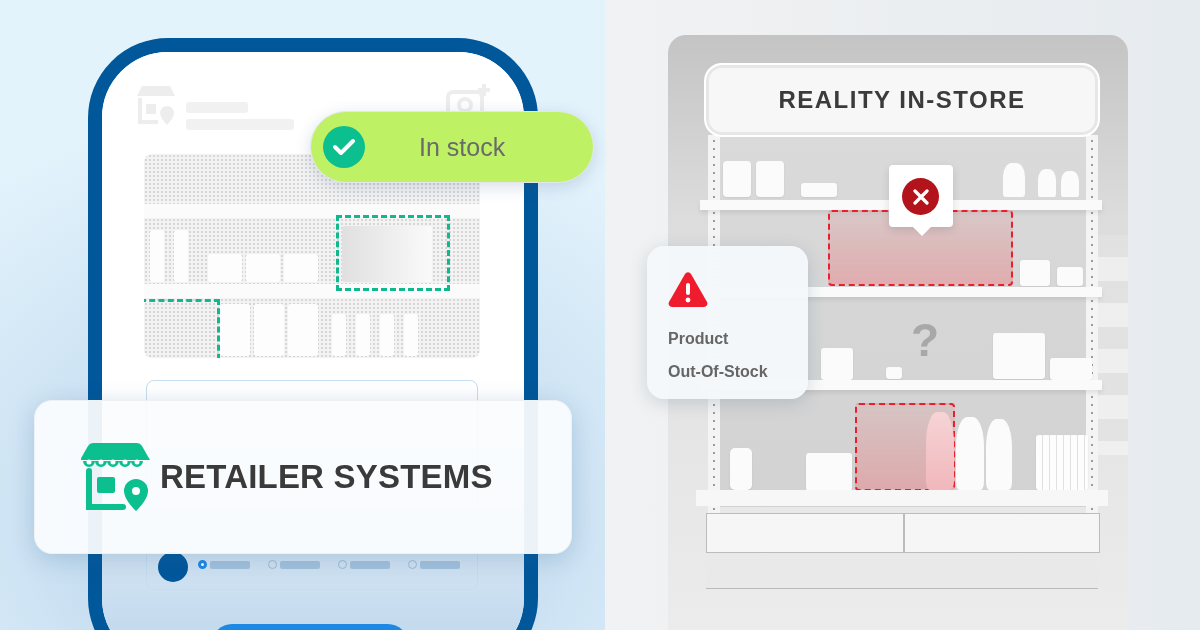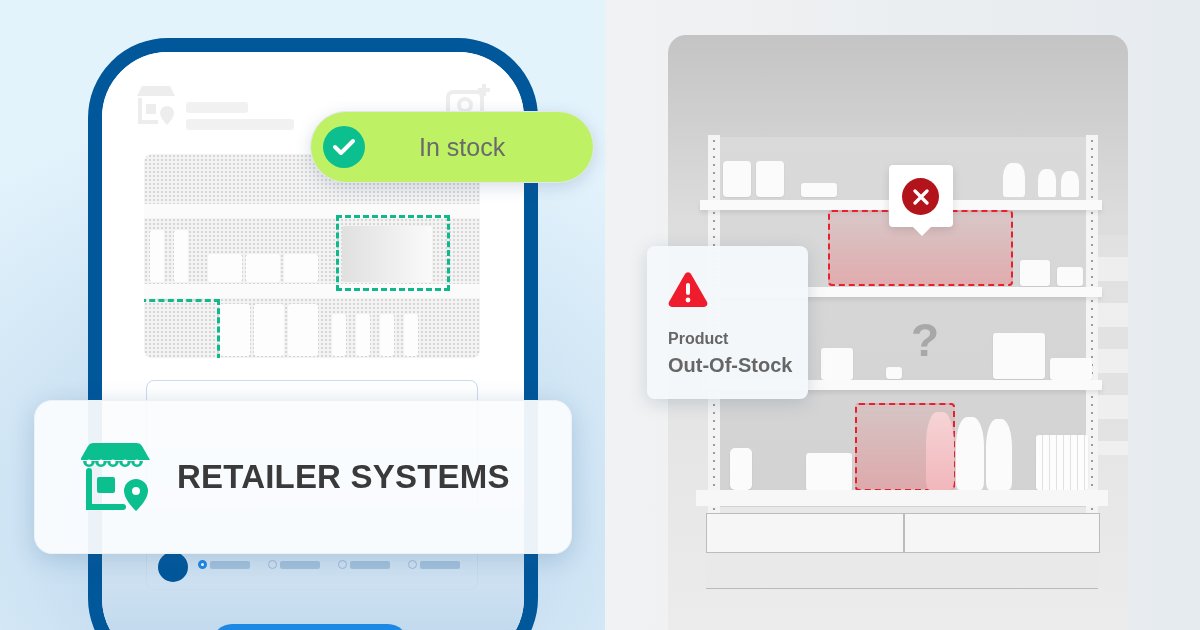--- a/index.html
+++ b/index.html
@@ -33,21 +33,21 @@
   
   .pill{position:absolute;left:310px;top:111px;width:284px;height:72px;border-radius:36px;background:#bef264;
     box-shadow:0 4px 16px rgba(40,80,120,.18);border:1.5px solid #e4e7ea;display:flex;align-items:center}
   .pill-check{width:42px;height:42px;border-radius:50%;background:#0bbf8f;margin-left:12px;display:flex;align-items:center;justify-content:center}
   .pill-text{margin-left:54px;font-size:25px;color:#6a6a6a;font-family:"Liberation Sans",sans-serif}
 
   
   .ret-card{position:absolute;left:34px;top:400px;width:538px;height:154px;border-radius:18px;background:rgba(250,252,254,.94);
     box-shadow:0 6px 24px rgba(40,90,140,.22);border:1px solid #eef1f4;display:flex;align-items:center}
   .ret-icon{margin-left:46px;width:72px;height:72px}
-  .ret-text{margin-left:24px;font-size:33px;font-weight:bold;color:#3a3a3a;font-family:"Liberation Sans",sans-serif;letter-spacing:.2px}
+  .ret-text{margin-left:7px;font-size:33px;font-weight:bold;color:#3a3a3a;font-family:"Liberation Sans",sans-serif;letter-spacing:.2px}
 
   
   .store{position:absolute;left:668px;top:35px;width:460px;height:600px;border-radius:18px 18px 0 0;
     background:linear-gradient(180deg,#c4c4c4 0%,#dcdcdc 30%,#e4e4e4 60%,#ececec 100%);overflow:hidden}
   .store-blur{position:absolute;right:0;top:200px;width:40px;height:220px;background:repeating-linear-gradient(180deg,#e2e2e2 0 22px,#f2f2f2 22px 46px);opacity:.8}
   .sign{position:absolute;left:36px;top:28px;width:396px;height:74px;border-radius:18px;background:#f7f7f7;border:2px solid #fff;
     box-shadow:inset 0 0 0 3px #e7e7e7;display:flex;align-items:center;justify-content:center}
   .sign-text{font-size:24px;font-weight:bold;color:#3b3b3b;letter-spacing:1.5px;font-family:"Liberation Sans",sans-serif}
   .post{position:absolute;top:100px;width:12px;height:380px;background:#f4f4f4;
     background-image:radial-gradient(#9a9a9a 0.9px,transparent 1.2px);background-size:12px 8px;background-position:center}
@@ -58,25 +58,25 @@
   .base-top{position:absolute;left:28px;top:455px;width:412px;height:16px;background:#f7f7f7}
   .drawer{position:absolute;top:478px;height:40px;border:1px solid #bcbcbc;background:#f6f6f6}
   .plinth{position:absolute;left:38px;top:522px;width:392px;height:32px;background:#e9e9e9;border-bottom:1px solid #bbb}
   .oos{position:absolute;border:2.5px dashed #e8202e;border-radius:4px;background:linear-gradient(180deg,rgba(220,150,150,.25),rgba(235,120,125,.45))}
   .qmark{position:absolute;left:243px;top:278px;font-size:46px;font-weight:bold;color:#a8a8a8;font-family:"Liberation Sans",sans-serif}
 
   .x-pop{position:absolute;left:889px;top:165px;width:64px;height:62px;background:#fff;border-radius:4px;box-shadow:0 3px 10px rgba(0,0,0,.12)}
   .x-pop:after{content:"";position:absolute;left:24px;bottom:-9px;border:9px solid transparent;border-top-color:#fff;border-bottom:0}
   .x-circ{position:absolute;left:13px;top:13px;width:37px;height:37px;border-radius:50%;background:#b3141c;display:flex;align-items:center;justify-content:center}
 
-  .warn-card{position:absolute;left:647px;top:246px;width:161px;height:153px;border-radius:8px;background:rgba(244,248,251,.96);
+  .warn-card{position:absolute;left:647px;top:246px;width:161px;height:153px;border-radius:17px;background:rgba(244,248,251,.96);
     box-shadow:0 4px 18px rgba(60,90,120,.2)}
   .warn-icon{position:absolute;left:21px;top:25px;width:40px;height:38px}
   .warn-l1{position:absolute;left:21px;top:84px;font-size:16px;font-weight:bold;color:#666;font-family:"Liberation Sans",sans-serif}
-  .warn-l2{position:absolute;left:21px;top:108px;font-size:20px;font-weight:bold;color:#666;font-family:"Liberation Sans",sans-serif}
+  .warn-l2{position:absolute;left:21px;top:117px;font-size:16px;font-weight:bold;color:#666;font-family:"Liberation Sans",sans-serif}
 </style>
 </head>
 <body>
 
 <div class="left-bg"></div>
 <div class="right-bg"></div>
 
 <div class="phone">
   <div class="phone-inner">
     <svg class="ph-store" viewBox="0 0 40 42">
@@ -161,20 +161,23 @@
     <circle cx="55" cy="50" r="4" fill="#fff"></circle>
   </svg>
   <span class="ret-text">RETAILER SYSTEMS</span>
 </div>
 
 <div class="store">
   <div class="store-blur"></div>
   <div class="back"></div>
   <div class="post" style="left:40px"></div>
   <div class="post" style="left:418px"></div>
+  <div class="sign">
+    <span class="sign-text">REALITY IN-STORE</span>
+  </div>
 
   <div class="item" style="left:55px;top:126px;width:28px;height:36px;border-radius:4px"></div>
   <div class="item" style="left:88px;top:126px;width:28px;height:36px;border-radius:4px"></div>
   <div class="item" style="left:133px;top:148px;width:36px;height:14px"></div>
   <div class="bottle" style="left:335px;top:128px;width:22px;height:34px"></div>
   <div class="bottle" style="left:370px;top:134px;width:18px;height:28px"></div>
   <div class="bottle" style="left:393px;top:136px;width:18px;height:26px"></div>
   <div class="shelf" style="top:165px"></div>
 
   <div class="oos" style="left:160px;top:175px;width:185px;height:76px"></div>

